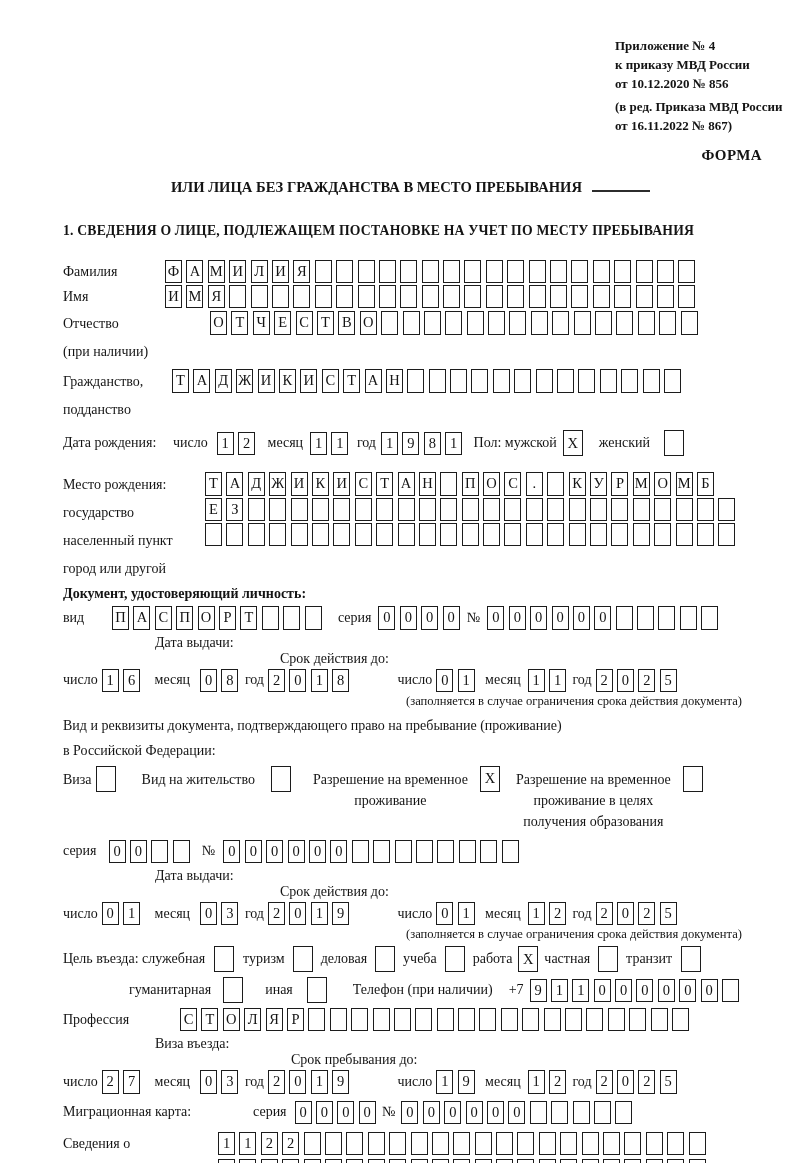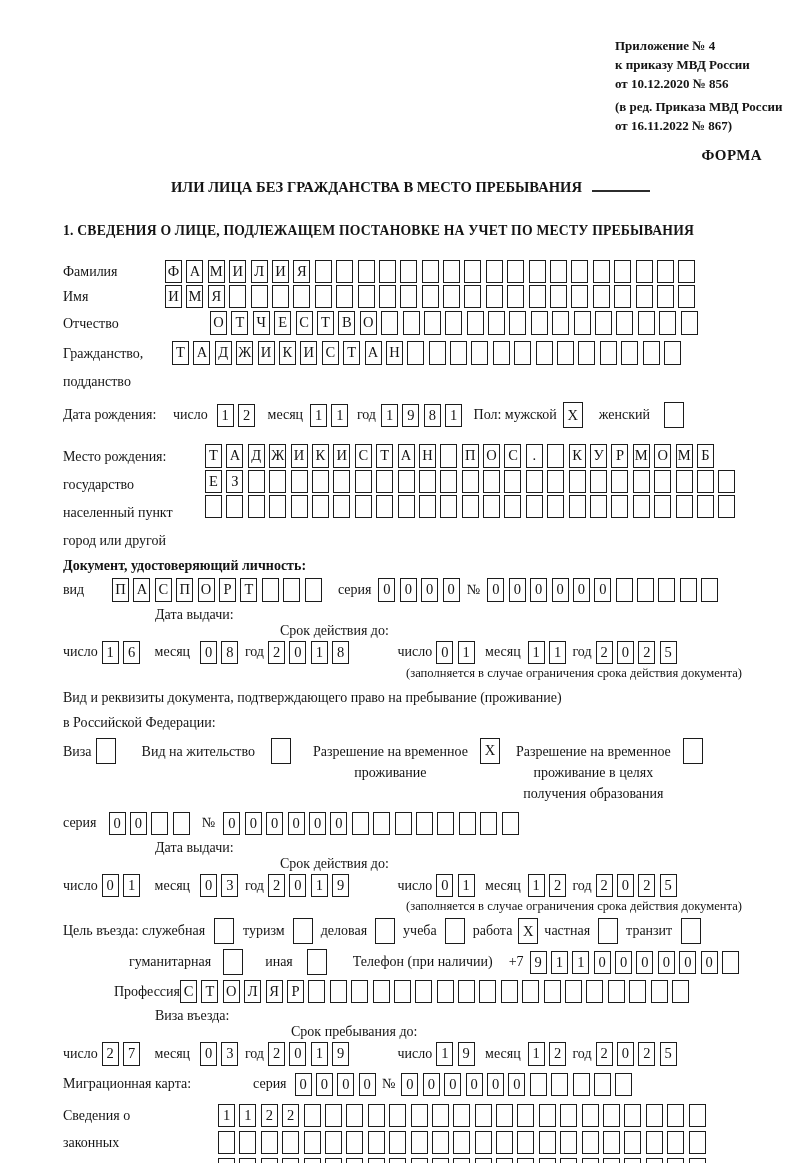--- a/index.html
+++ b/index.html
@@ -38,21 +38,21 @@
   }
   .cbx {
     flex: none; width: 20px; height: 26px;
     border: 1.6px solid #1c1c1c;
     display: flex; align-items: center; justify-content: center;
     font-size: 14.5px; background: #fff;
   }
   .mt2 { margin-top: 2px; }
 
   .w49 { width: 49px; } .w102 { width: 102px; } .w109 { width: 109px; }
-  .w117 { width: 117px; text-align: right; } .w142 { width: 142px; } .w147 { width: 147px; } .w155 { width: 155px; }
+  .w117 { width: 117px; } .w142 { width: 142px; } .w147 { width: 147px; } .w155 { width: 155px; }
 
   .doc-head { text-align: left; font-weight: bold; font-size: 14px; margin: 3px 0 4px 0; }
 
   .caption-row { display: flex; font-size: 14px; margin-top: 5px; margin-bottom: 2px; white-space: nowrap; flex-direction: column; }
   .note { font-size: 12.6px; text-align: right; padding-right: 48px; margin: 2px 0 4px 0; white-space: nowrap; }
 
   .plain { font-size: 14px; line-height: 25px; }
   .center { text-align: center; line-height: 21px; }
 
   .grp { display: flex; align-items: center; flex: none; }
@@ -137,20 +137,21 @@
           <span class="cell"></span>
           <span class="cell"></span>
           <span class="cell"></span>
           <span class="cell"></span>
         </div>
     </div>
 
     <div class="frow top">
       <div class="flabel w147 lh">
         <div>Отчество</div>
+        <div>(при наличии)</div>
       </div>
       <div class="cells" style="margin-top:1px">
           <span class="cell">О</span>
           <span class="cell">Т</span>
           <span class="cell">Ч</span>
           <span class="cell">Е</span>
           <span class="cell">С</span>
           <span class="cell">Т</span>
           <span class="cell">В</span>
           <span class="cell">О</span>

